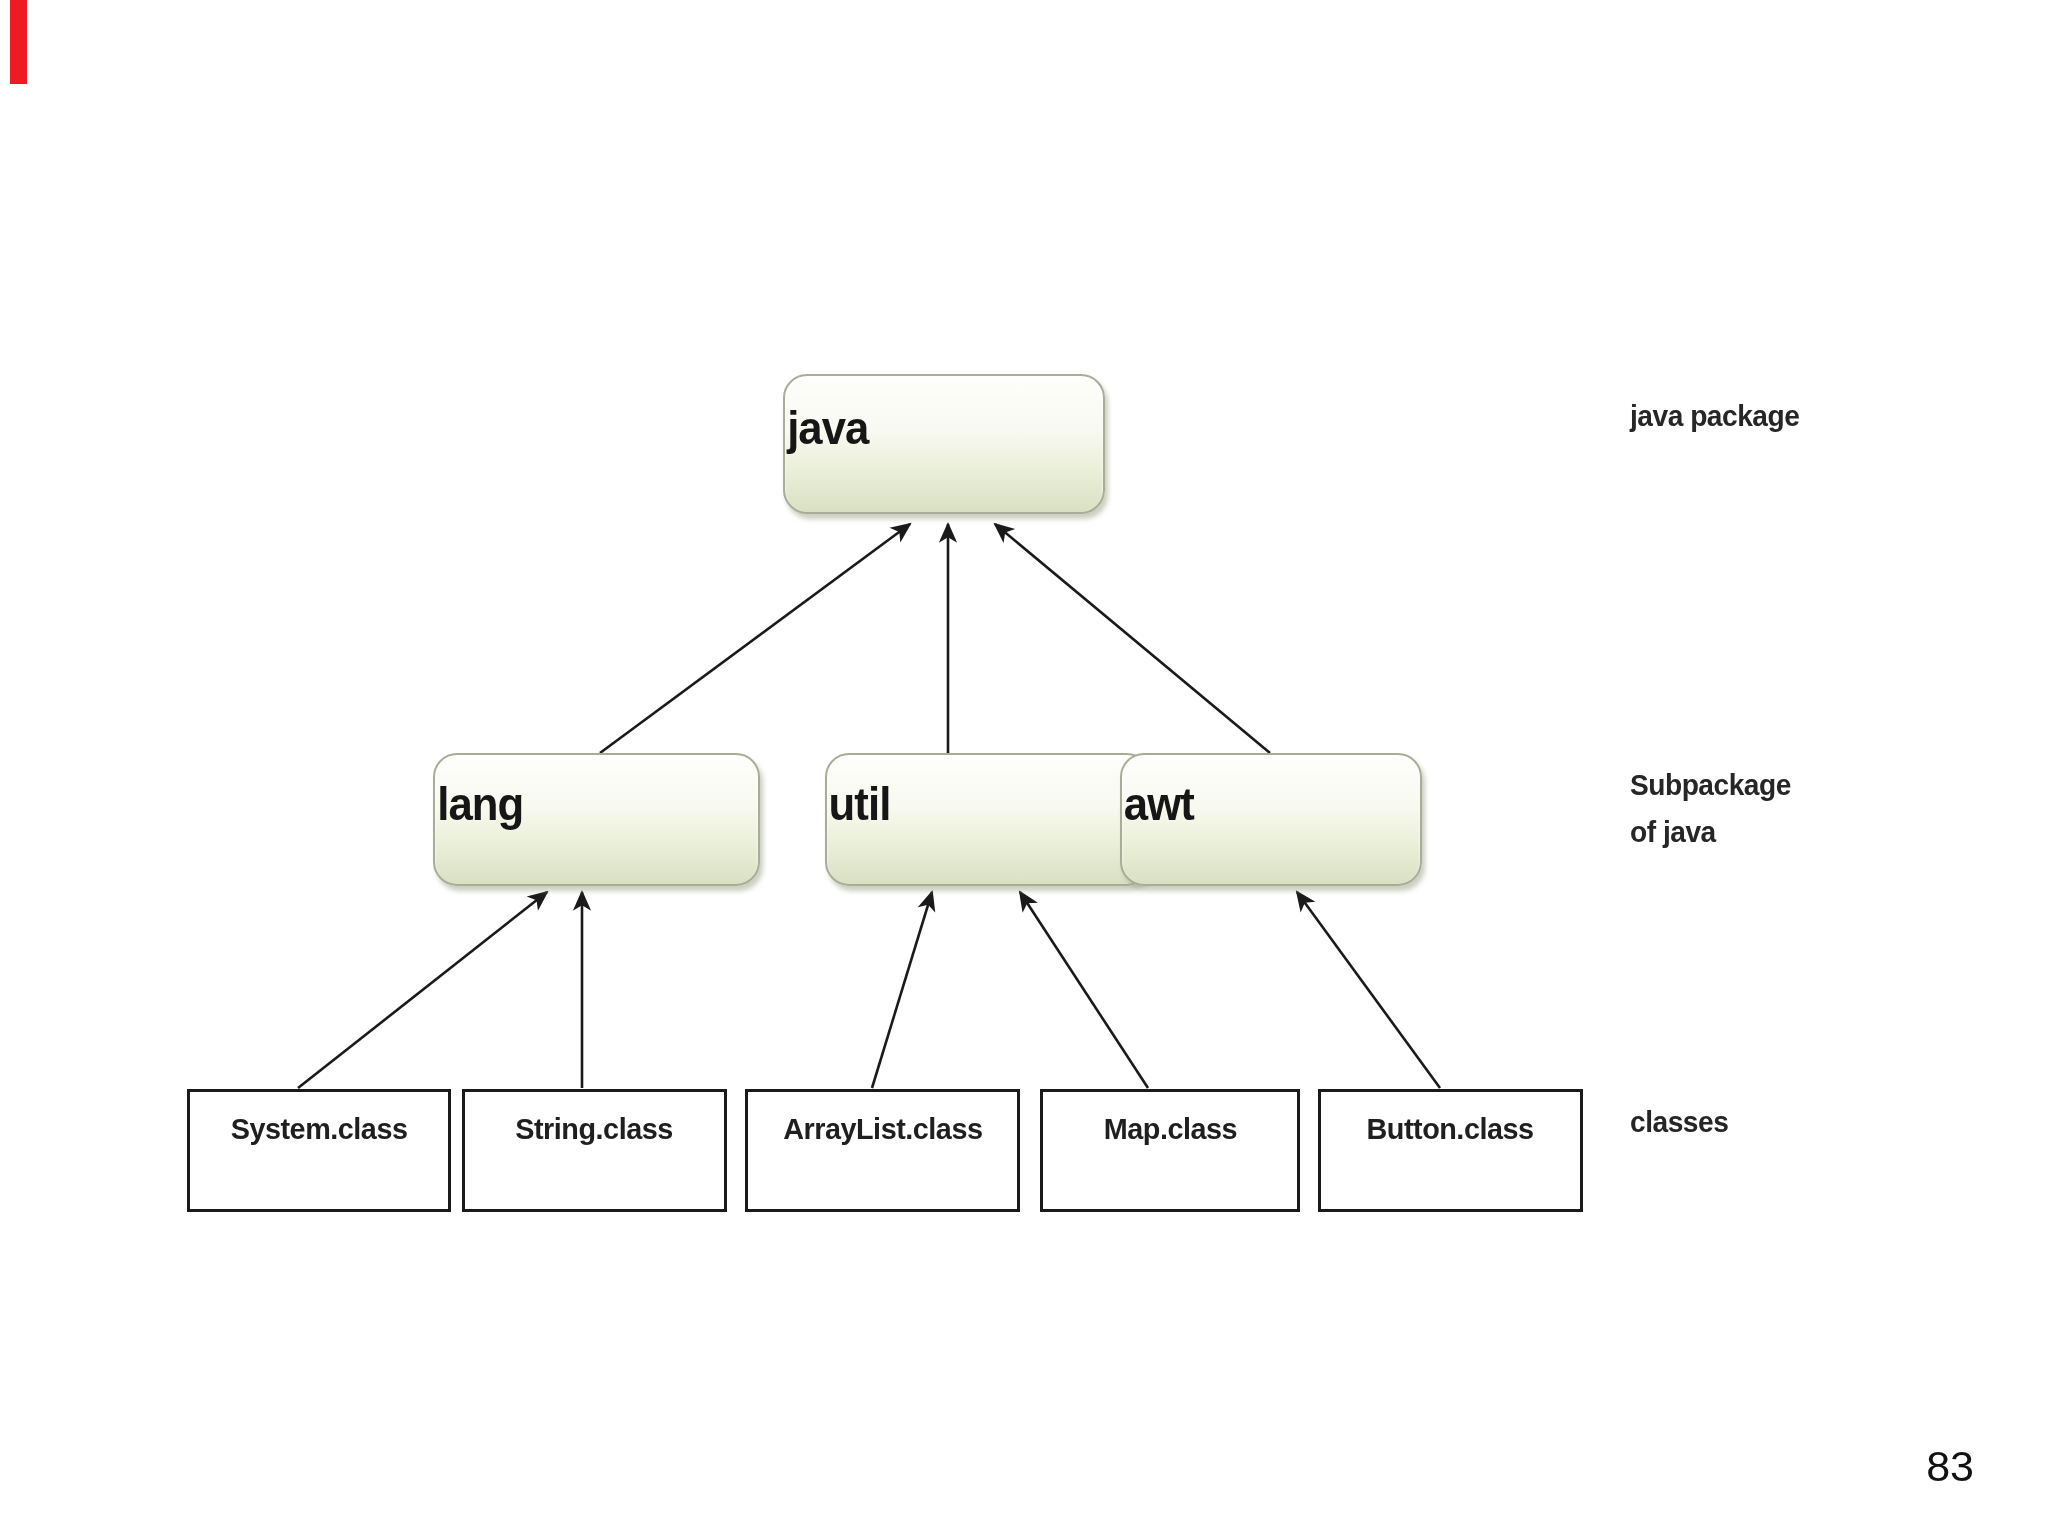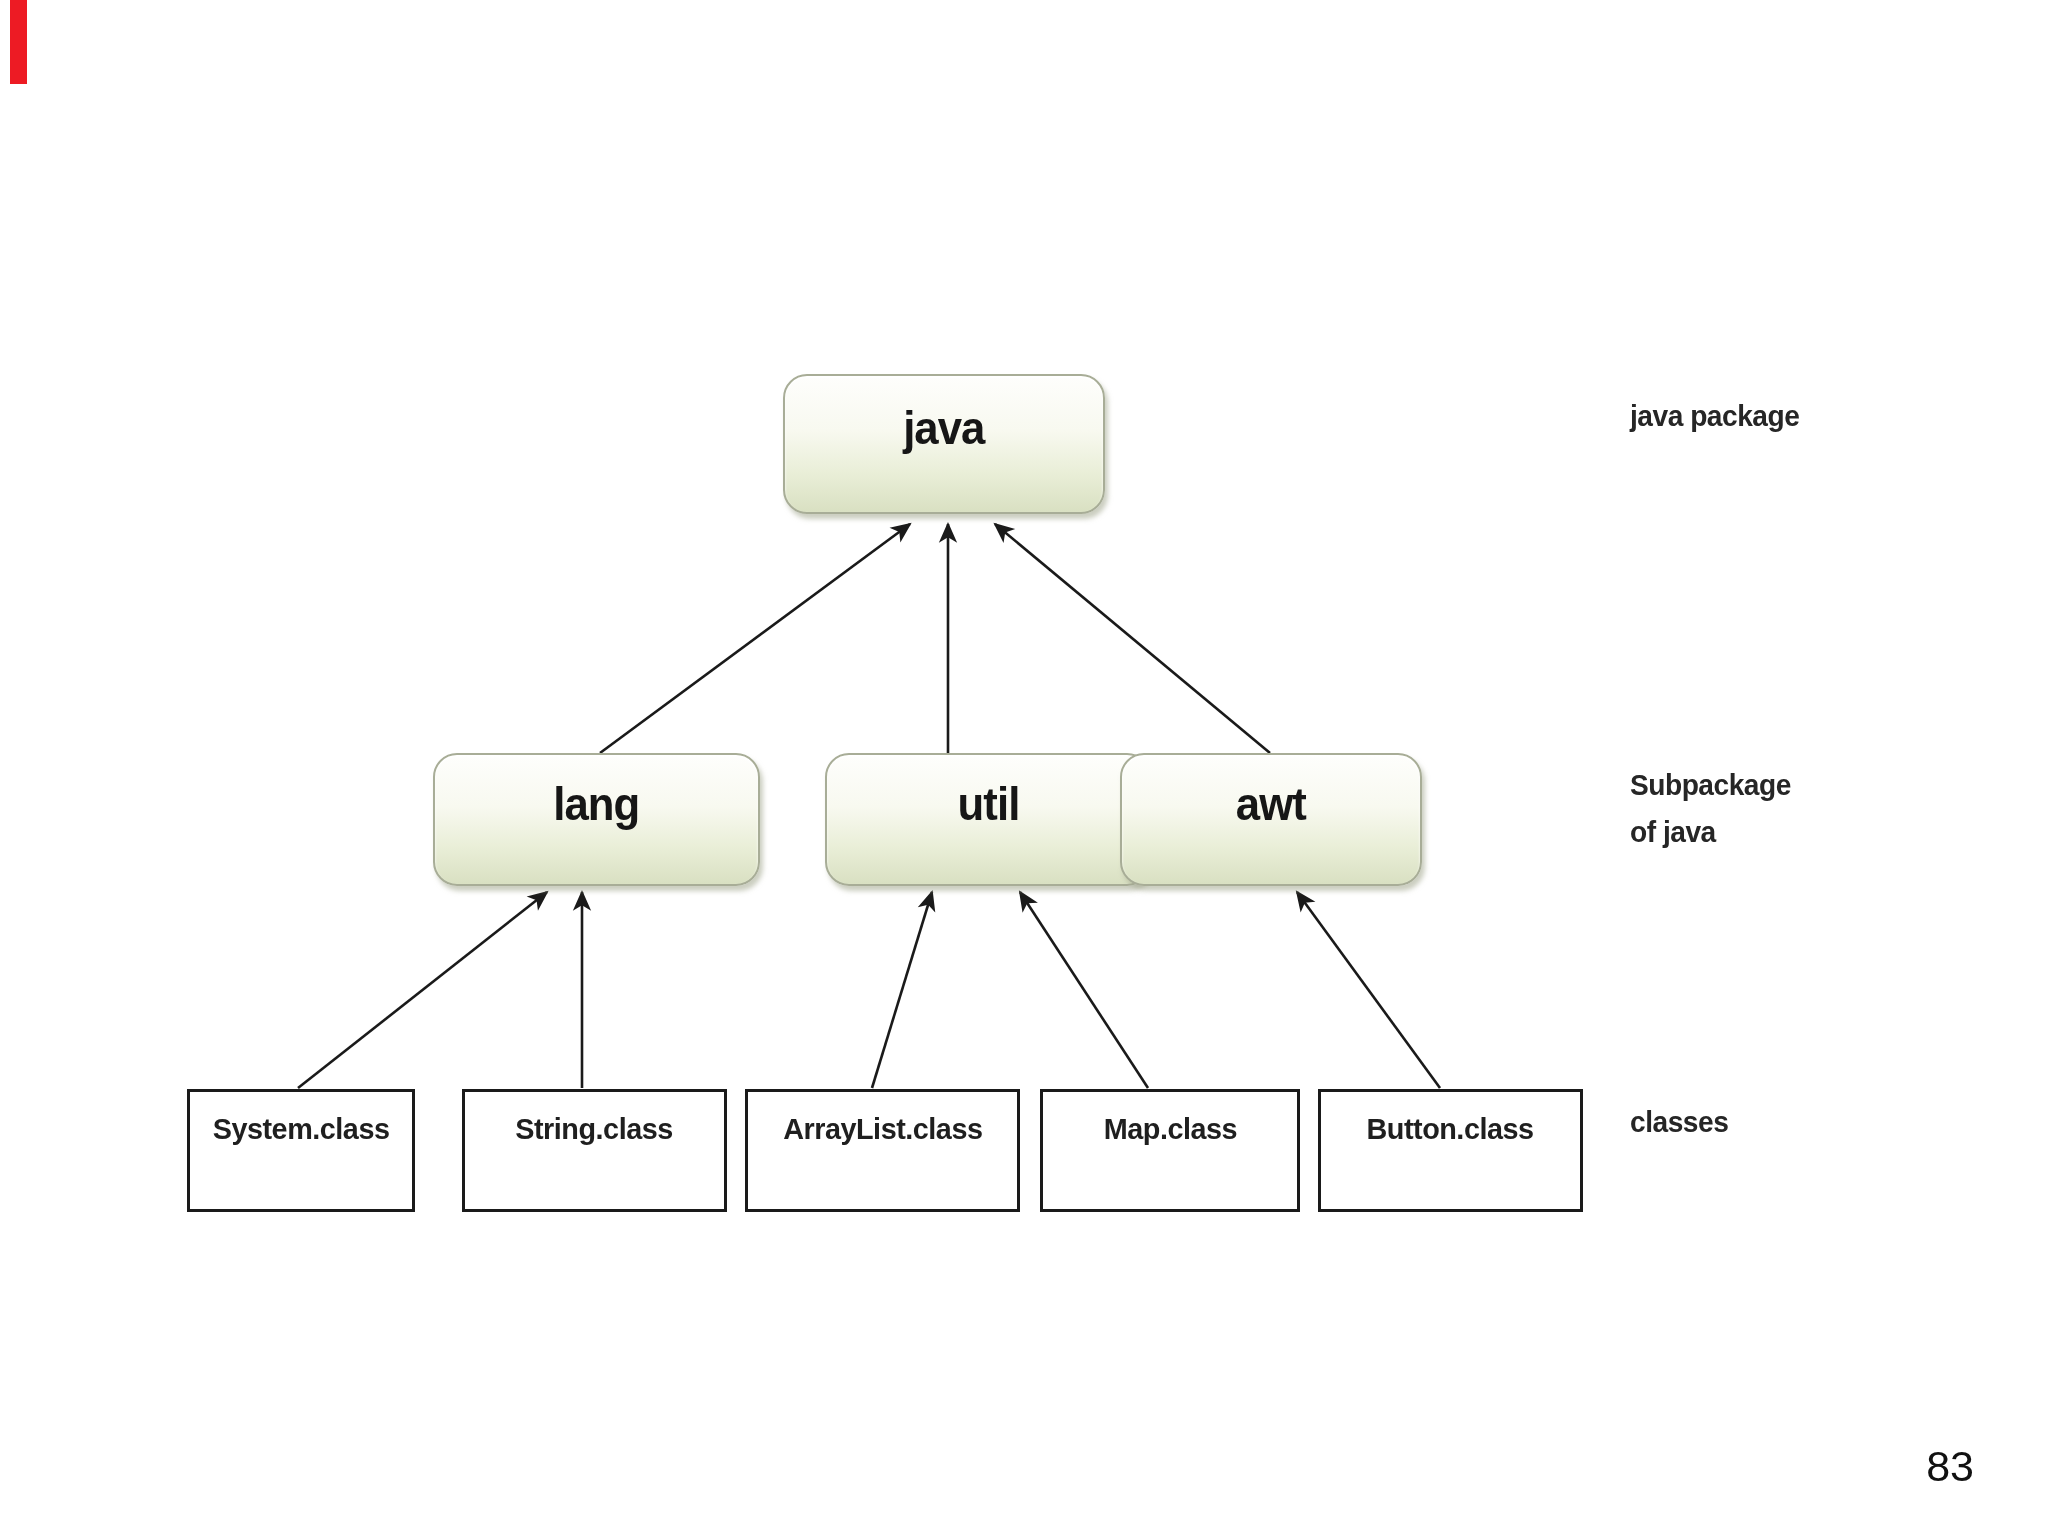--- a/index.html
+++ b/index.html
@@ -32,21 +32,20 @@
     pointer-events: none;
   }
   .pkg-box {
     position: absolute;
     border: 2px solid #a8ad97;
     border-radius: 24px;
     background: linear-gradient(180deg, #fefefc 0%, #f8f9f0 40%, #e9eed7 72%, #d9e0c2 100%);
     box-shadow: 3px 5px 5px rgba(160, 165, 140, 0.55), inset 0 2px 3px rgba(255,255,255,0.9);
     display: flex;
     align-items: center;
-    justify-content: center;
     box-sizing: border-box;
   }
   .pkg-box .pkg-label {
     font-size: 46px;
     font-weight: bold;
     color: #161616;
     letter-spacing: -1px;
     transform: translateY(-16px) scaleX(0.95);
   }
   .box-java { left: 783px; top: 374px;  width: 322px; height: 140px; }
@@ -65,21 +64,21 @@
     box-sizing: border-box;
   }
   .cls-box .cls-label {
     font-size: 30px;
     font-weight: bold;
     color: #1f1f1f;
     letter-spacing: -0.5px;
     margin-top: 20px;
     transform: scaleX(0.96);
   }
-  .cls-system    { left: 187px;  width: 228px; }
+  .cls-system    { left: 187px;  width: 264px; }
   .cls-string    { left: 462px;  width: 265px; }
   .cls-arraylist { left: 745px;  width: 275px; }
   .cls-map       { left: 1040px; width: 260px; }
   .cls-button    { left: 1318px; width: 265px; }
   .side-label {
     position: absolute;
     left: 1630px;
     font-size: 29px;
     font-weight: 700;
     color: #262626;

